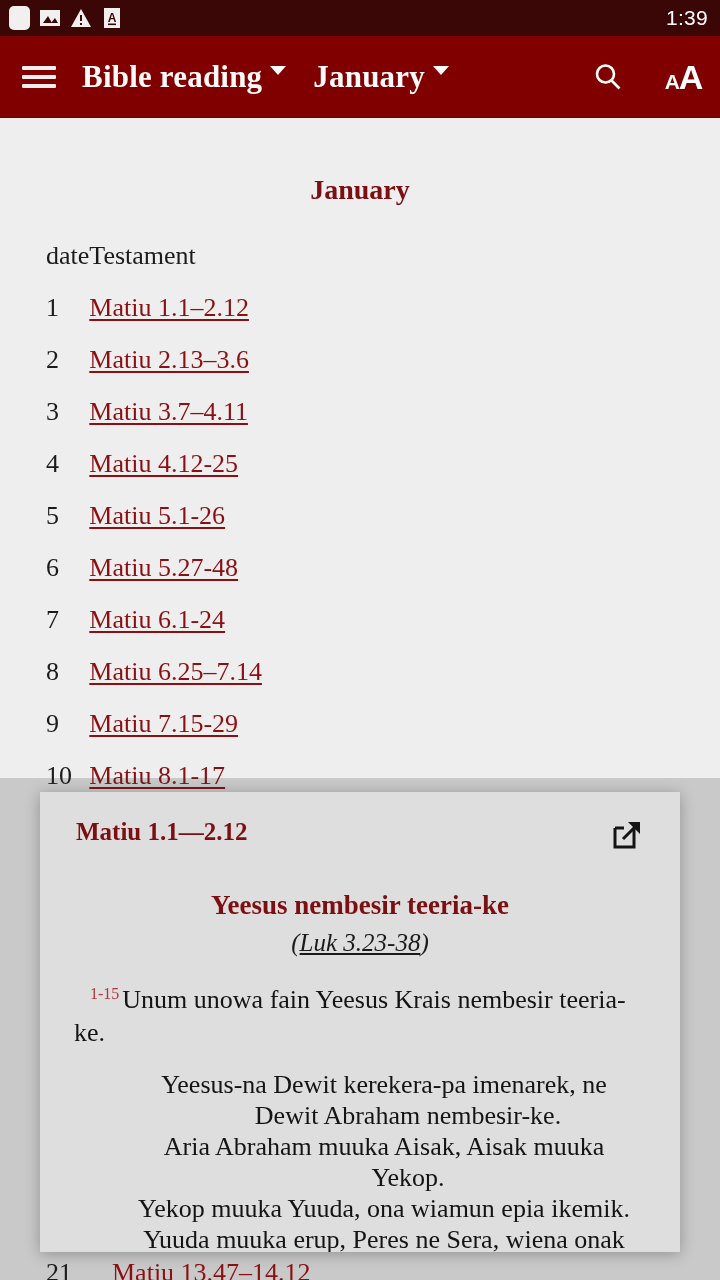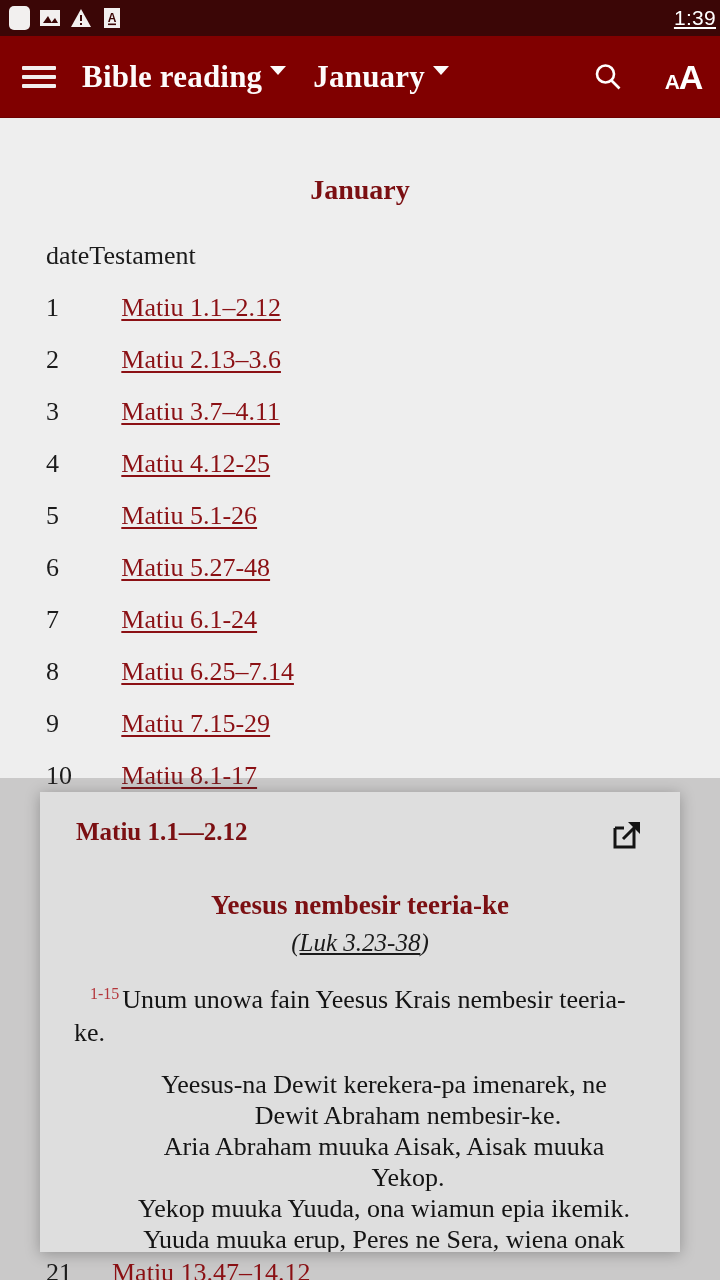--- a/index.html
+++ b/index.html
@@ -38,28 +38,27 @@
     justify-content: center;
   }
   .si svg { display: block; }
   .si-blank {
     width: 21px; height: 24px;
     background: #f2f0ef;
     border-radius: 5px;
   }
   .status-time {
     position: absolute;
-    right: 4px;
+    right: 12px;
     top: 50%;
     transform: translateY(-50%);
     color: #ffffff;
     font-family: "Liberation Sans", sans-serif;
     font-size: 21px;
     letter-spacing: 0.3px;
-    text-decoration: underline;
   }
 
   
   .toolbar {
     height: 82px;
     background: #800000;
     display: flex;
     align-items: center;
     padding: 0 18px 0 22px;
     position: relative;
@@ -170,21 +169,20 @@
     padding-left: 46px;
   }
   table.schedule th.c-scr, table.schedule td.c-scr {
     padding-left: 0;
   }
   td.c-scr a {
     color: #8b1014;
     text-decoration: underline;
     text-underline-offset: 3px;
     font-size: 26px;
-    margin-left: 32px;
   }
 
   
   .scrim {
     position: absolute;
     left: 0; right: 0;
     top: 660px;
     bottom: 0;
     background: rgba(60,55,55,0.20);
     pointer-events: none;

